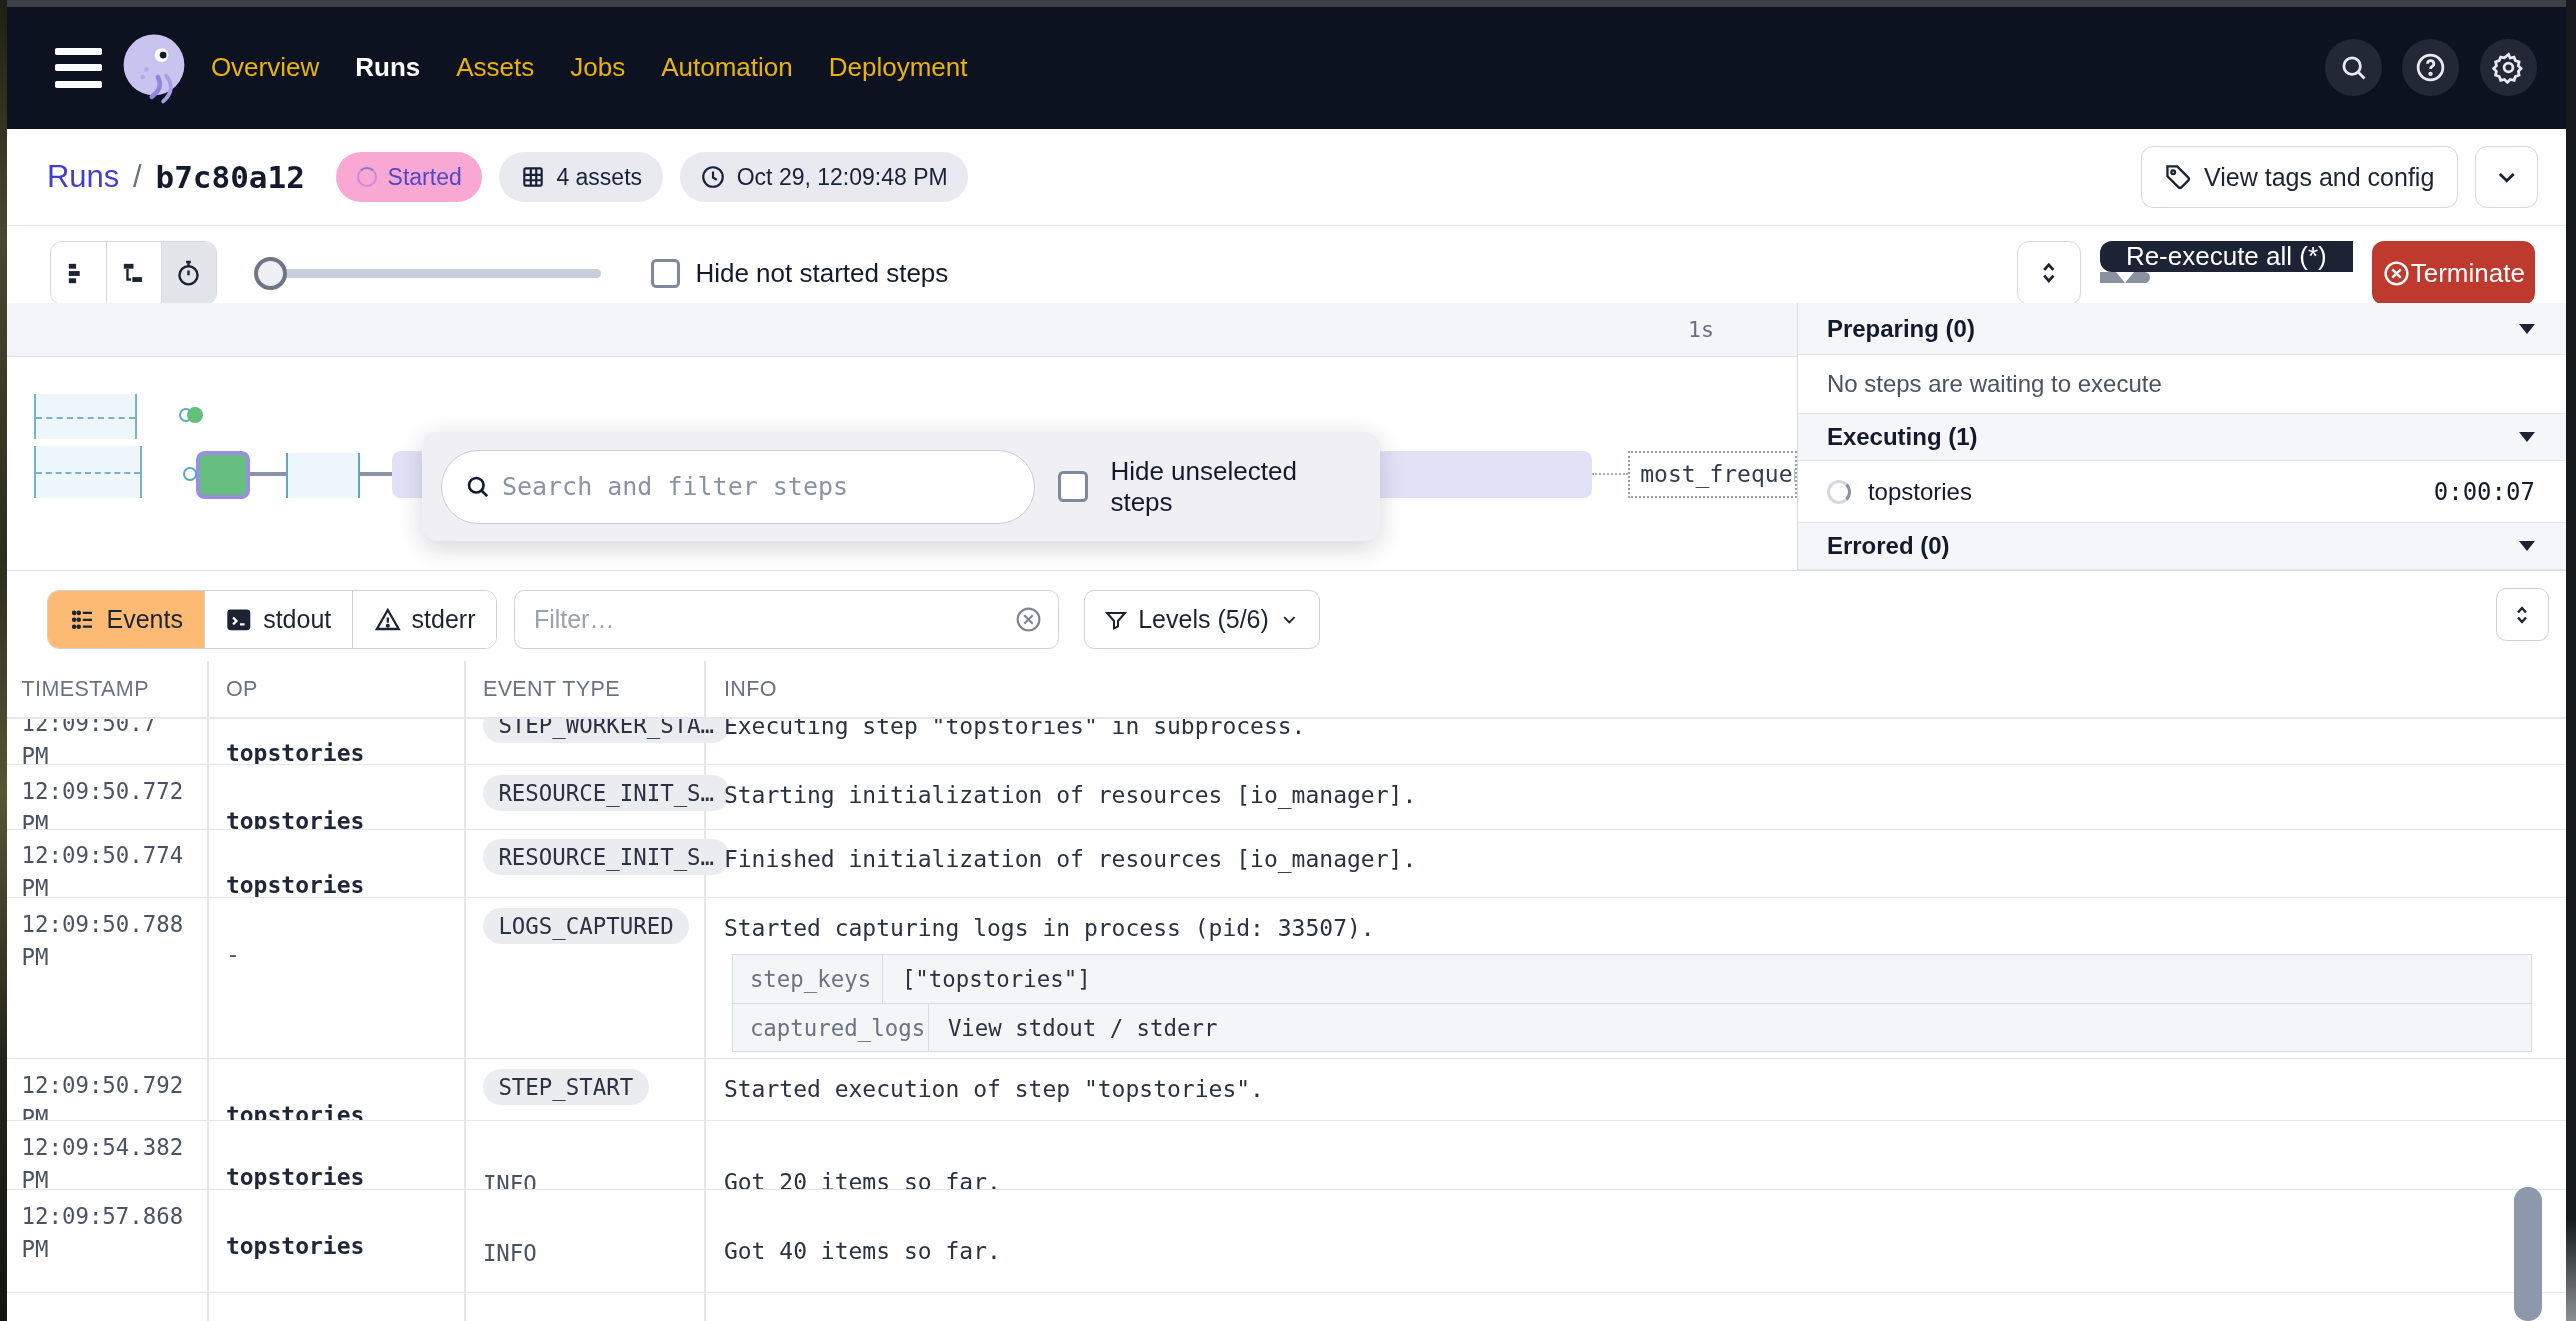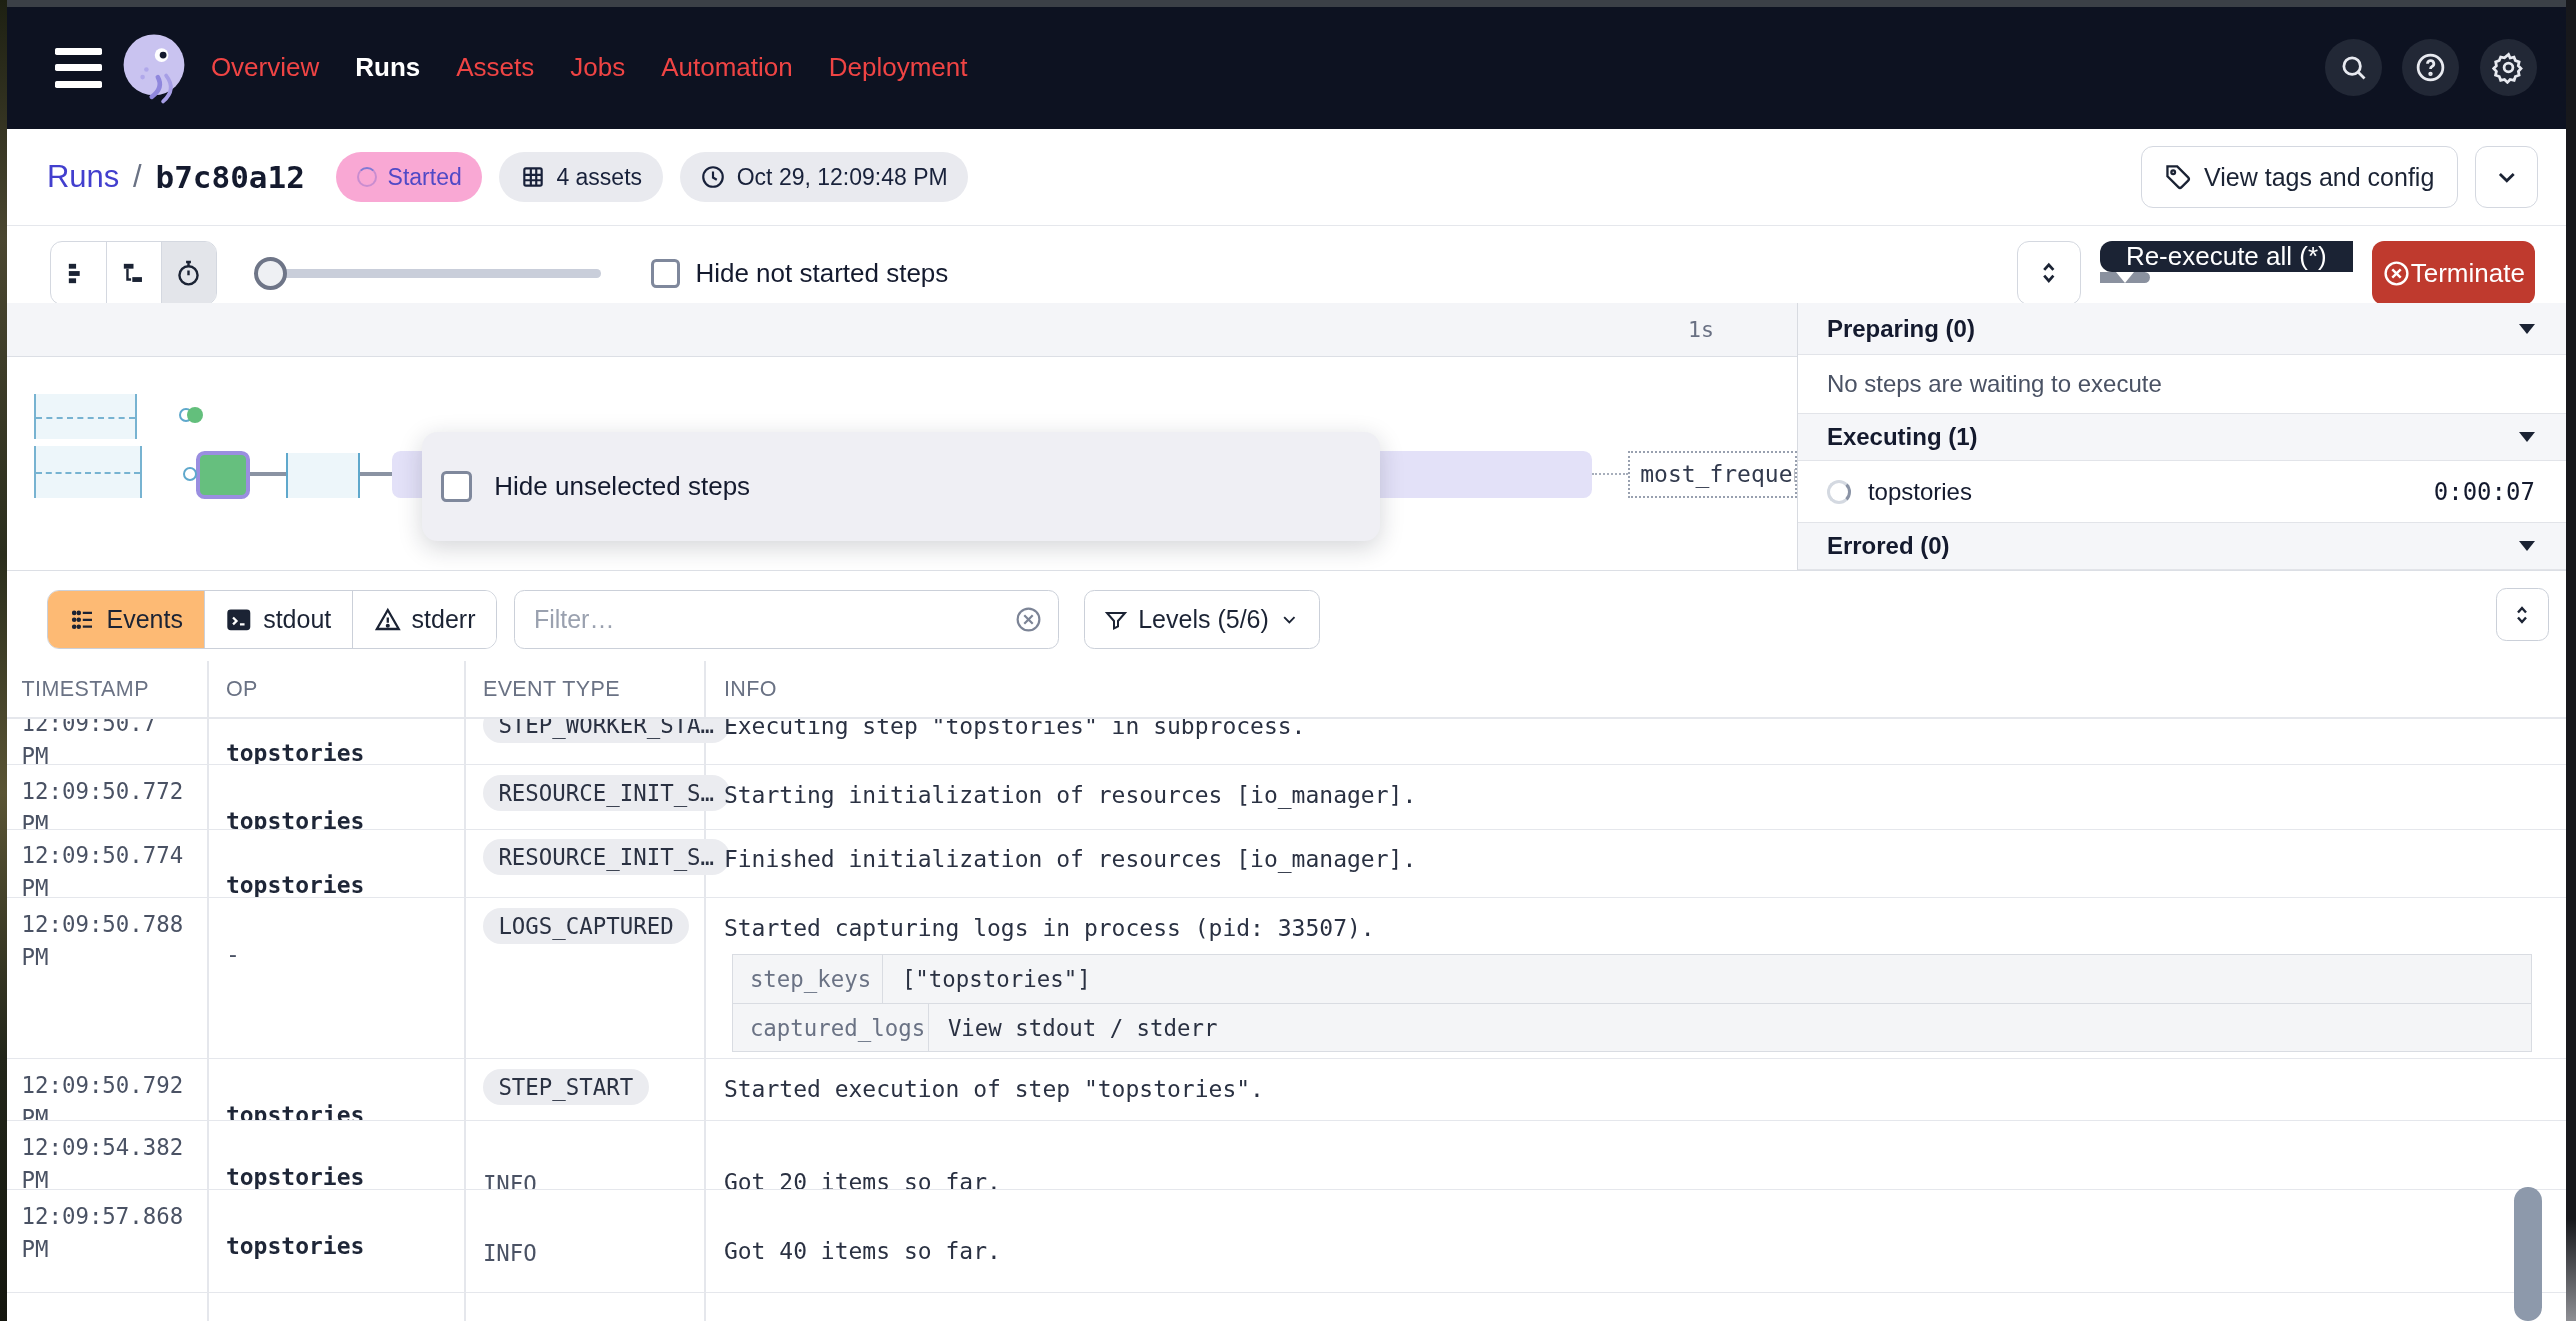--- a/index.html
+++ b/index.html
@@ -14,21 +14,21 @@
   .desk-top { left:6.9px; top:0; width:2559px; height:6.9px; background:#3b4047; }
   .desk-right { right:0; top:0; width:10.3px; height:100%; background:#17181c; }
   .desk-right::after { content:""; position:absolute; bottom:0; left:0; width:100%; height:103px; background:linear-gradient(180deg,#17181c,#8f9095); }
 
   
   .nav { left:6.9px; top:6.9px; width:2559px; height:122px; background:#0d1221; display:flex; align-items:center; }
   .hamburger { position:absolute; left:48px; top:41px; width:47px; height:40px; display:flex; flex-direction:column; justify-content:space-between; cursor:pointer; }
   .hamburger span { display:block; height:6.9px; background:#fff; border-radius:1.7px; }
   .logo { position:absolute; left:109px; top:23px; width:76px; height:76px; }
   .nav-items { position:absolute; left:204px; top:0; height:122px; display:flex; align-items:center; gap:36px; }
-  .nav-item { font-size:26px; color:#ef4444; cursor:pointer; }
+  .nav-item { font-size:26px; color:#eab308; cursor:pointer; }
   .nav-item.active { color:#ffffff; font-weight:bold; }
   .nav-icons { position:absolute; right:29px; top:0; height:122px; display:flex; align-items:center; gap:20.7px; }
   .nav-icon-btn { width:57px; height:57px; border-radius:50%; background:#222836; display:flex; align-items:center; justify-content:center; color:#e8eaf0; cursor:pointer; }
   .nav-icon-btn svg { width:33px; height:33px; }
 
   
   .main { left:6.9px; top:129px; width:2559px; height:1192px; background:#fff; }
 
   
   .crumb-row { left:0; top:0; width:100%; height:97px; border-bottom:1.7px solid #e5e7ec; }
@@ -294,20 +294,27 @@
       <div class="gline" style="left:241px; top:169px; width:164px;"></div>
       <div class="gbox-solid" style="left:279px; top:150px; width:74px; height:45px;"></div>
       <div class="gstep" style="left:189px; top:148px; width:54px; height:48px;"></div>
       <div class="gring" style="left:176px; top:164px;"></div>
       <div class="gring" style="left:398px; top:162px;"></div>
       <div class="lav-band" style="left:385px; top:148px; width:1200px; height:47px;"></div>
       <div class="dotted-link" style="left:1585px; top:170px; width:36px;"></div>
       <div class="mf-box mono" style="left:1621px; top:148px; width:169px; height:47px;">most_frequent</div>
 
       <div class="overlay" style="left:415px; top:129px; width:958px; height:109px;">
+        <div class="search-wrap">
+          <svg viewBox="0 0 24 24" fill="none" stroke="currentColor" stroke-width="2.2">
+              <circle cx="11" cy="11" r="6"></circle>
+              <path d="M15.5 15.5L20 20"></path>
+            </svg>
+          <input class="mono" placeholder="Search and filter steps" style="">
+        </div>
         <div class="checkbox" style="width:31px;height:31px;"></div>
         <span class="chk-label">Hide unselected steps</span>
       </div>
 
       <div class="panel">
         <div class="panel-hdr" style="height:52px;">
           <span>Preparing (0)</span>
             <div class="panel-tri"></div>
         </div>
         <div class="panel-row" style="height:59px;">

